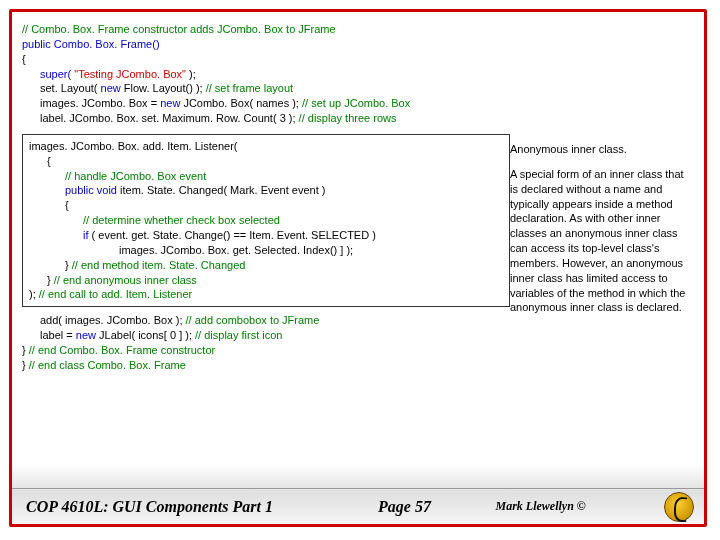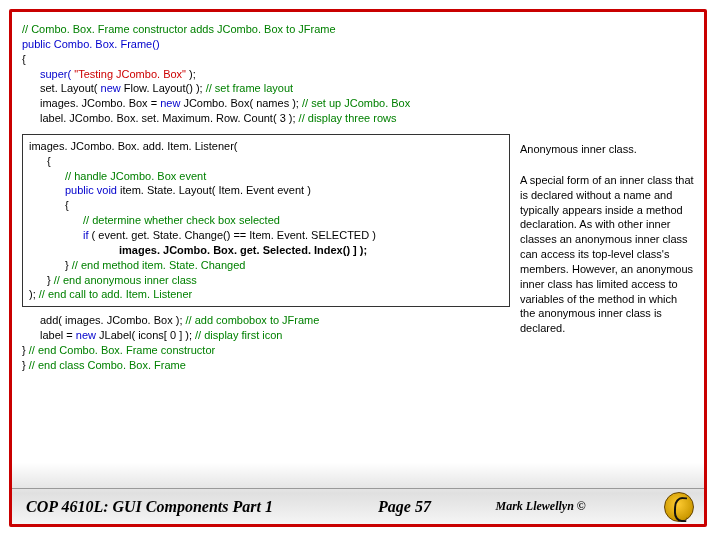--- a/index.html
+++ b/index.html
@@ -24,53 +24,52 @@
     border-radius: 2px;
     position: relative;
     background: linear-gradient(to bottom, #ffffff 0%, #ffffff 88%, #e0e0e0 94%, #f5f5f5 100%);
     display: flex;
     flex-direction: column;
   }
   .content {
     flex: 1;
     display: flex;
     padding: 10px 6px 6px 10px;
-    gap: 10px;
   }
   .leftcol {
     flex: 0 0 488px;
     font-size: 11px;
     line-height: 1.35;
     font-family: Verdana, Arial, sans-serif;
     color: #000;
   }
   .codeblock { margin-bottom: 6px; }
   .boxed {
     border: 1px solid #333;
     padding: 4px 6px 4px 6px;
     margin: 8px 0 6px 0;
     background: #fff;
   }
   .ind1 { padding-left: 18px; }
   .ind2 { padding-left: 36px; }
   .ind3 { padding-left: 54px; }
   .ind4 { padding-left: 72px; }
-  .ind5 { padding-left: 90px; font-weight: bold; }
+  .ind5 { padding-left: 90px; }
   .green { color: #008000; }
   .red { color: #cc0000; }
   .blue { color: #0000cc; }
   .rightcol {
     flex: 1;
     padding: 120px 4px 0 0;
     font-size: 11px;
     line-height: 1.35;
     font-family: Verdana, Arial, sans-serif;
     color: #000;
   }
-  .rightcol .title { margin-bottom: 16px; }
+  .rightcol .title { margin-bottom: 10px; }
   .footer {
     height: 36px;
     border-top: 1px solid #999;
     display: flex;
     align-items: center;
     padding: 0 14px;
     position: relative;
   }
   .footer-left {
     font-style: italic;
@@ -133,21 +132,21 @@
           <div class="ind1"><span class="blue">super(</span><span class="red"> "Testing JCombo. Box" </span><span>);</span></div>
           <div class="ind1"><span>set. Layout(</span><span class="blue"> new </span><span>Flow. Layout() );</span><span class="green"> // set frame layout</span></div>
           <div class="ind1"><span>images. JCombo. Box = </span><span class="blue">new </span><span>JCombo. Box( names );</span><span class="green"> // set up JCombo. Box</span></div>
           <div class="ind1"><span>label. JCombo. Box. set. Maximum. Row. Count( </span><span>3</span><span> );</span><span class="green"> // display three rows</span></div>
         </div>
 
         <div class="boxed">
           <div>images. JCombo. Box. add. Item. Listener(</div>
           <div class="ind1">{</div>
           <div class="ind2 green">// handle JCombo. Box event</div>
-          <div class="ind2"><span class="blue">public void </span><span>item. State. Layout( Item. Event event )</span></div>
+          <div class="ind2"><span class="blue">public void </span><span>item. State. Changed( Mark. Event event )</span></div>
           <div class="ind2">{</div>
           <div class="ind3 green">// determine whether check box selected</div>
           <div class="ind3"><span class="blue">if</span><span> ( event. get. State. Change() == Item. Event. SELECTED )</span></div>
           <div class="ind5">images. JCombo. Box. get. Selected. Index() ] );</div>
           <div class="ind2"><span>}</span><span class="green"> // end method item. State. Changed</span></div>
           <div class="ind1"><span>}</span><span class="green"> // end anonymous inner class</span></div>
           <div><span>);</span><span class="green"> // end call to add. Item. Listener</span></div>
         </div>
 
         <div class="codeblock">

